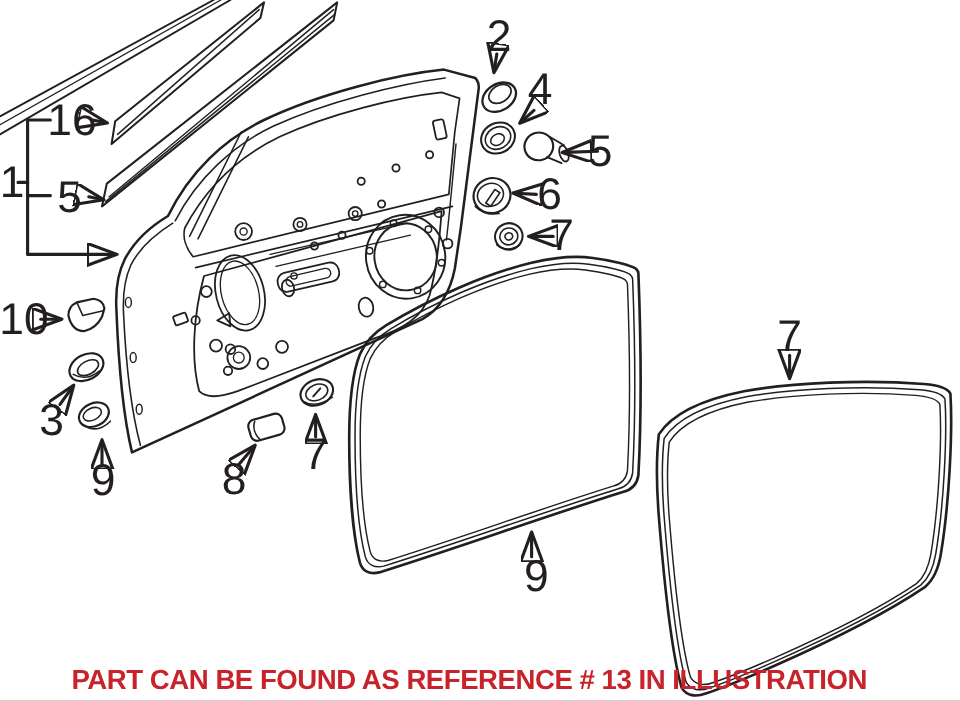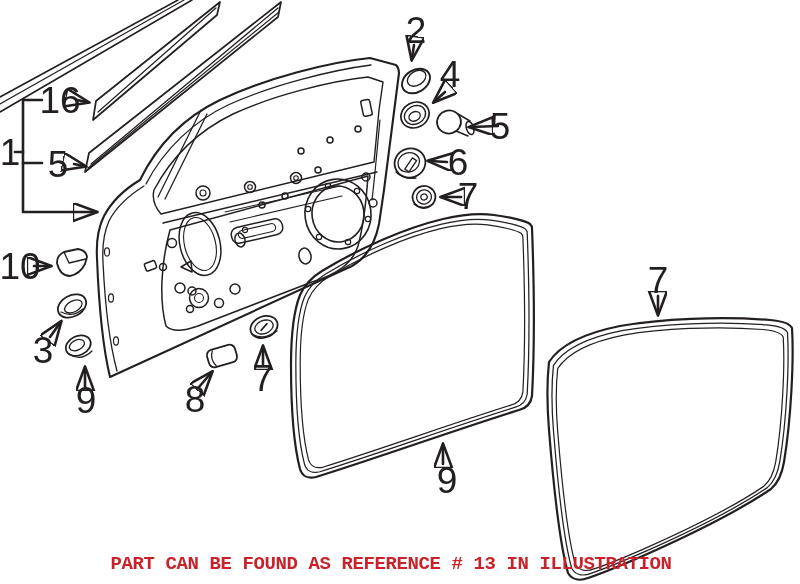--- a/index.html
+++ b/index.html
@@ -16,21 +16,21 @@
   .lineart path,.lineart ellipse,.lineart circle,.lineart rect,.lineart line,.lineart polyline{
     fill:none;stroke:currentColor;stroke-linecap:round;stroke-linejoin:round;
   }
   .label{
     position:absolute;transform:translate(-50%,-50%);
     font-size:37px;line-height:1;color:var(--line);
     font-family:"Liberation Sans",sans-serif;white-space:nowrap;
   }
   .note{
     position:absolute;left:391px;top:554px;transform:translateX(-50%);
-    font-family:Liberation Mono, monospace;font-weight:700;font-size:19px;
+    font-family:Liberation Sans, sans-serif;font-weight:700;font-size:23px;
     letter-spacing:-0.4px;line-height:1.1;color:var(--note-color);white-space:nowrap;
   }
 </style>
 </head>
 <body>
 
 <div class="canvas">
 
   <svg class="lineart" width="800" height="584" viewBox="0 0 800 584">
     <defs>

